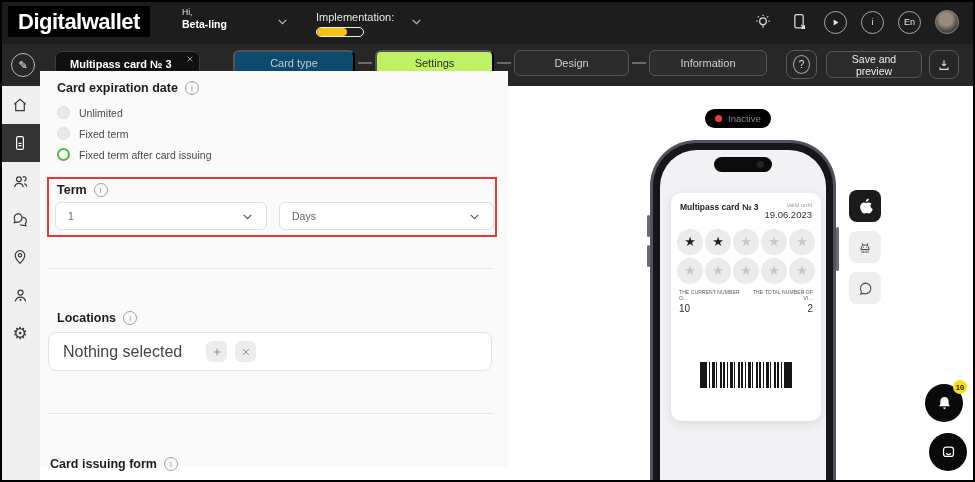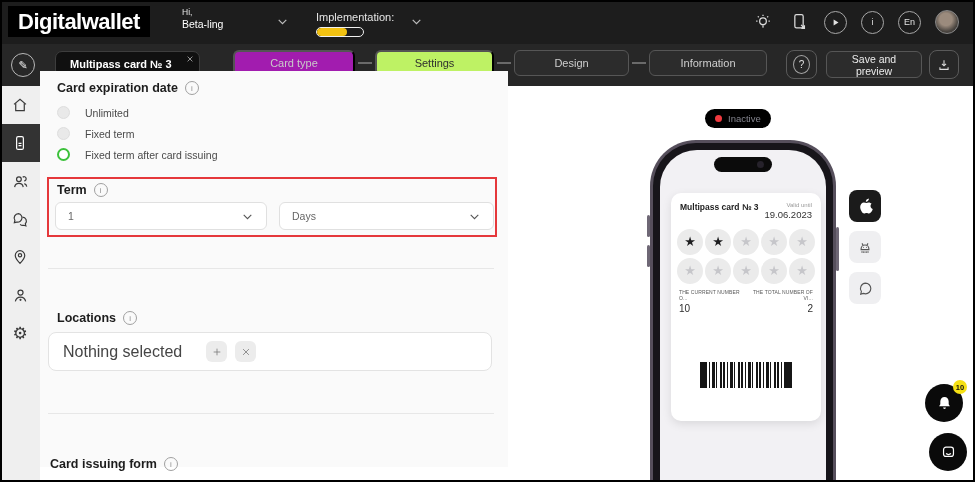--- a/index.html
+++ b/index.html
@@ -9,21 +9,21 @@
 
   
   .frame-border{position:absolute;inset:0;border:2px solid #000;z-index:99;pointer-events:none}
 
   
   .topbar{position:absolute;left:0;top:0;width:975px;height:44px;background:#1d1d1d}
   .logo{position:absolute;left:8px;top:6px;height:31px;background:#000;color:#fff;
         font-size:22px;font-weight:bold;letter-spacing:-.5px;padding:0 10px;display:flex;align-items:center}
   .greeting{position:absolute;left:182px;top:7px;color:#fff;line-height:1.25}
   .greeting .hi{font-size:8.5px;color:#e3e3e3;display:block}
-  .greeting .name{font-size:10.5px;font-weight:normal;display:block}
+  .greeting .name{font-size:10.5px;font-weight:bold;display:block}
   .chev{color:#bdbdbd}
   .chev-1{position:absolute;left:276px;top:15px}
   .chev-2{position:absolute;left:410px;top:15px}
   .impl{position:absolute;left:316px;top:11px;color:#e6e6e6;font-size:11px}
   .progress-track{margin-top:4px;width:46px;height:8px;border:1px solid #f0f0f0;border-radius:5px;overflow:hidden;background:#1d1d1d}
   .progress-fill{height:100%;background:#F2C212;border-radius:4px}
   .top-icons{position:absolute;right:16px;top:10px;display:flex;align-items:center;gap:14px}
   .tool-icon{width:22px;height:22px;display:flex;align-items:center;justify-content:center;color:#dcdcdc}
   .circle-btn{width:21px;height:21px;border:1px solid #a7a7a7;border-radius:50%;display:flex;
               align-items:center;justify-content:center;color:#e2e2e2;font-size:9px}
@@ -32,21 +32,21 @@
 
   
   .toolbar{position:absolute;left:0;top:44px;width:975px;height:42px;background:#272727}
   .pencil-btn{position:absolute;left:11px;top:53px;width:22px;height:22px;border:1.5px solid #b7b7b7;
               border-radius:50%;color:#eee;font-size:11px;display:flex;align-items:center;justify-content:center}
   .card-tab{position:absolute;left:55px;top:51px;width:145px;height:26px;background:#101010;border:1px solid #3d3d3d;
             border-radius:7px;color:#fff;font-size:11px;font-weight:bold;display:flex;align-items:center;padding-left:14px;box-sizing:border-box}
   .card-tab .tab-close{position:absolute;right:6px;top:4px;color:#9a9a9a;line-height:0}
   .steps{position:absolute;left:233px;top:50px;display:flex;align-items:center}
   .step-btn{height:26px;border-radius:6px;font-size:11px;display:flex;align-items:center;justify-content:center;box-sizing:border-box}
-  .step-dark{width:122px;background:#a21caf;color:#c9c9c9}
+  .step-dark{width:122px;background:#0c4a6e;color:#c9c9c9}
   .step-active{width:119px;background:#bef264;color:#2e2e2e}
   .step-outline{background:#2c2c2c;border:1px solid #565656;color:#cecece}
   .w-design{width:115px}.w-info{width:118px}
   .connector{width:14px;height:2px;background:#6a6a6a;margin:0 3px}
   .help-btn{position:absolute;left:786px;top:50px;width:31px;height:29px;border:1px solid #5a5a5a;border-radius:8px;
             display:flex;align-items:center;justify-content:center;box-sizing:border-box}
   .help-inner{width:17px;height:17px;border:1px solid #a5a5a5;border-radius:50%;color:#e0e0e0;font-size:10px;
               display:flex;align-items:center;justify-content:center}
   .save-btn{position:absolute;left:826px;top:51px;width:96px;height:27px;background:#2c2c2c;border:1px solid #565656;
             border-radius:6px;color:#ececec;font-size:10.5px;display:flex;align-items:center;justify-content:center;box-sizing:border-box}
@@ -58,21 +58,21 @@
   .side-item{width:40px;height:38px;display:flex;align-items:center;justify-content:center;color:#3a3a3a}
   .side-item.active{background:#333;color:#fff}
   .gear-glyph{font-size:17px;line-height:1}
 
   
   .main{position:absolute;left:40px;top:71px;width:468px;height:396px;background:#fafafa}
   .h-label{font-size:12.5px;font-weight:bold;color:#1d1d1d;display:flex;align-items:center;gap:7px}
   .info-i{width:12px;height:12px;border:1px solid #a0a0a0;border-radius:50%;color:#909090;font-size:8px;
           display:inline-flex;align-items:center;justify-content:center;font-weight:normal;flex:0 0 auto}
   .exp-title{position:absolute;left:17px;top:10px}
-  .radio-row{position:absolute;left:17px;display:flex;align-items:center;gap:15px;font-size:10.5px;color:#4a4a4a}
+  .radio-row{position:absolute;left:17px;display:flex;align-items:center;gap:9px;font-size:10.5px;color:#4a4a4a}
   .radio{width:13px;height:13px;border-radius:50%;background:#e9e9e9;border:1px solid #dedede;box-sizing:border-box}
   .radio-row.checked .radio{background:#fff;border:2px solid #3CC13B}
   .term-box{position:absolute;left:7px;top:106px;width:450px;height:60px;border:2px solid #E5383B;box-sizing:border-box}
   .term-title{position:absolute;left:17px;top:112px}
   .term-selects{position:absolute;left:15px;top:131px;display:flex;gap:12px}
   .select{height:28px;background:#fff;border:1px solid #e0e0e0;border-radius:6px;display:flex;align-items:center;
           justify-content:space-between;padding:0 12px;font-size:10.5px;color:#666;box-sizing:border-box}
   .sel-count{width:212px}.sel-unit{width:215px}
   .divider{position:absolute;left:8px;width:446px;height:1px;background:#e7e7e7}
   .loc-title{position:absolute;left:17px;top:240px}

